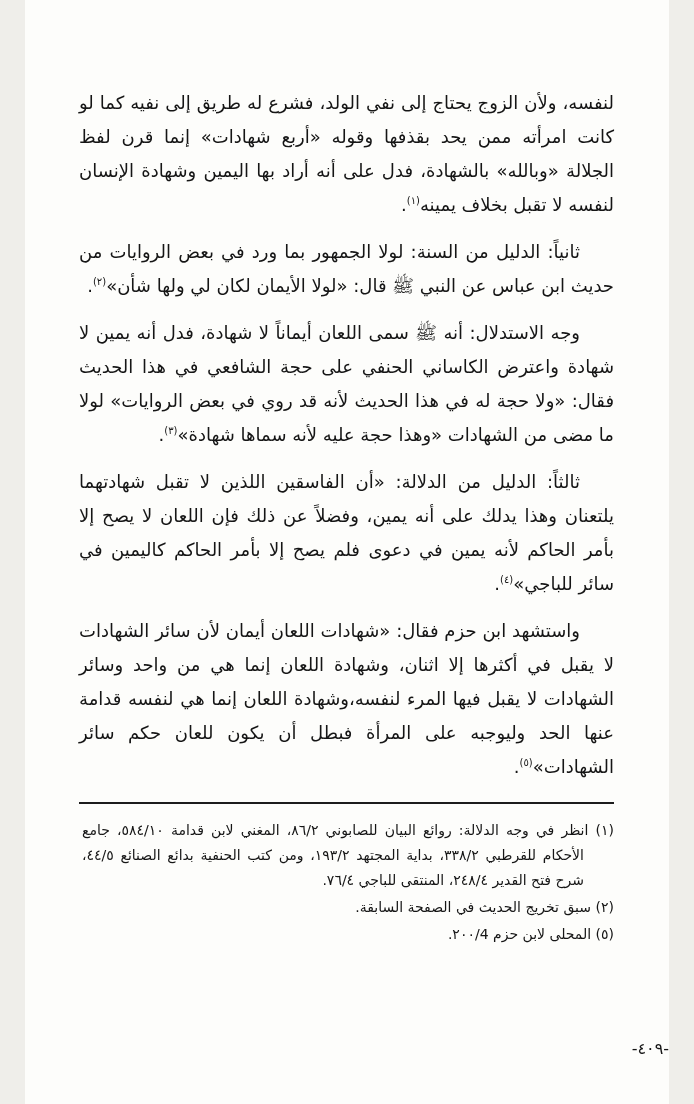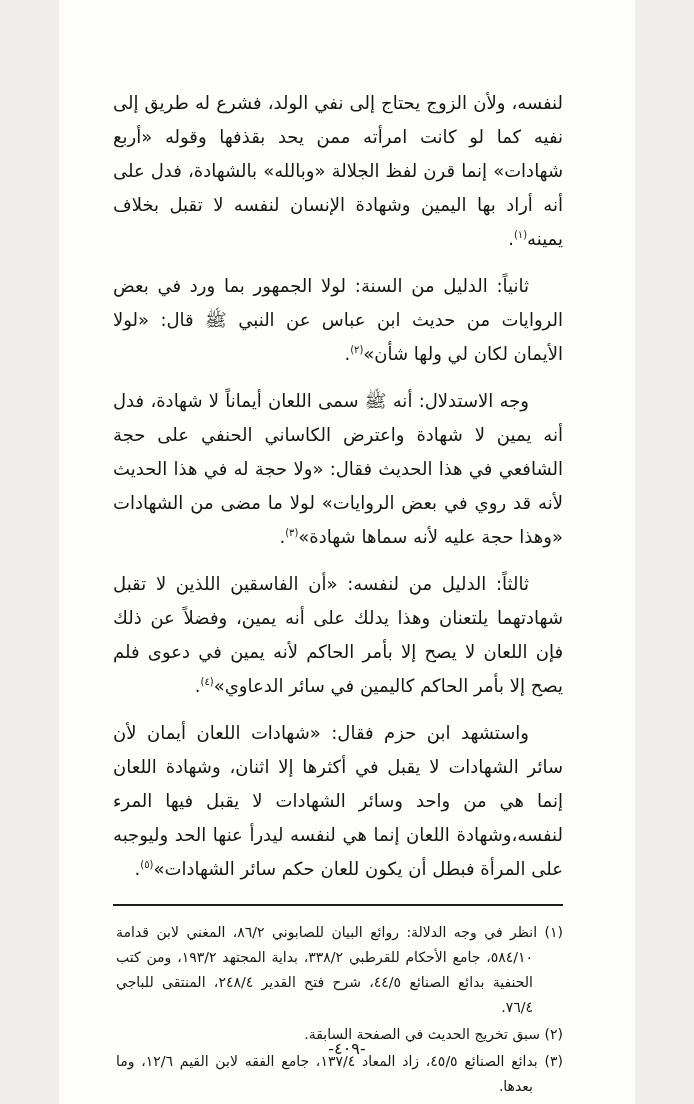--- a/index.html
+++ b/index.html
@@ -2,27 +2,27 @@
 <html dir="rtl" lang="ar"><head>
 <meta charset="utf-8">
 <style>
   html, body {
     margin: 0;
     padding: 0;
     background: #efeeea;
   }
   .book-page {
     position: relative;
-    width: 576px;
+    width: 644px;
     height: 1104px;
     margin: 0 auto;
     background: #fdfdfb;
     color: #151515;
     box-sizing: border-box;
-    padding: 86px 72px 0 54px;
+    padding: 86px 55px 0 54px;
     font-family: "DejaVu Sans", sans-serif;
     overflow: hidden;
     direction: rtl;
   }
   .body-text {
     font-size: 18px;
     line-height: 34px;
     text-align: justify;
   }
   .para {
@@ -53,54 +53,52 @@
   .footnote {
     margin: 0 0 2px 3px;
     padding-right: 30px;
     text-indent: -30px;
   }
   .page-number {
     position: absolute;
     bottom: 46px;
     left: 0;
     right: 0;
-    text-align: center;
     font-size: 16px;
     letter-spacing: 1px;
     color: #151515;
   }
 </style>
 </head>
 <body>
 
 <div class="book-page">
 
   <main class="body-text">
 
     <p class="para no-indent"><span>لنفسه، ولأن الزوج يحتاج إلى نفي الولد، فشرع له طريق إلى نفيه كما لو كانت امرأته ممن يحد بقذفها وقوله «أربع شهادات» إنما قرن لفظ الجلالة «وبالله» بالشهادة، فدل على أنه أراد بها اليمين وشهادة الإنسان لنفسه لا تقبل بخلاف يمينه</span><sup class="fn-ref">(١)</sup><span>.</span></p>
 
     <p class="para"><strong class="lead">ثانياً: الدليل من السنة:</strong> <span>لولا الجمهور بما ورد في بعض الروايات من حديث ابن عباس عن النبي ﷺ قال: «لولا الأيمان لكان لي ولها شأن»</span><sup class="fn-ref">(٢)</sup><span>.</span></p>
 
     <p class="para"><span>وجه الاستدلال: أنه ﷺ سمى اللعان أيماناً لا شهادة، فدل أنه يمين لا شهادة واعترض الكاساني الحنفي على حجة الشافعي في هذا الحديث فقال: «ولا حجة له في هذا الحديث لأنه قد روي في بعض الروايات» لولا ما مضى من الشهادات «وهذا حجة عليه لأنه سماها شهادة»</span><sup class="fn-ref">(٣)</sup><span>.</span></p>
 
-    <p class="para"><strong class="lead">ثالثاً: الدليل من لنفسه:</strong> <span>«أن الفاسقين اللذين لا تقبل شهادتهما يلتعنان وهذا يدلك على أنه يمين، وفضلاً عن ذلك فإن اللعان لا يصح إلا بأمر الحاكم لأنه يمين في دعوى فلم يصح إلا بأمر الحاكم كاليمين في سائر الدعاوي»</span><sup class="fn-ref">(٤)</sup><span>.</span></p>
+    <p class="para"><strong class="lead">ثالثاً: الدليل من الدلالة:</strong> <span>«أن الفاسقين اللذين لا تقبل شهادتهما يلتعنان وهذا يدلك على أنه يمين، وفضلاً عن ذلك فإن اللعان لا يصح إلا بأمر الحاكم لأنه يمين في دعوى فلم يصح إلا بأمر الحاكم كاليمين في سائر للباجي»</span><sup class="fn-ref">(٤)</sup><span>.</span></p>
 
-    <p class="para"><span>واستشهد ابن حزم فقال: «شهادات اللعان أيمان لأن سائر الشهادات لا يقبل في أكثرها إلا اثنان، وشهادة اللعان إنما هي من واحد وسائر الشهادات لا يقبل فيها المرء لنفسه،وشهادة اللعان إنما هي لنفسه ليدرأ عنها الحد وليوجبه على المرأة فبطل أن يكون للعان حكم سائر الشهادات»</span><sup class="fn-ref">(٥)</sup><span>.</span></p>
+    <p class="para"><span>واستشهد ابن حزم فقال: «شهادات اللعان أيمان لأن سائر الشهادات لا يقبل في أكثرها إلا اثنان، وشهادة اللعان إنما هي من واحد وسائر الشهادات لا يقبل فيها المرء لنفسه،وشهادة اللعان إنما هي لنفسه قدامة عنها الحد وليوجبه على المرأة فبطل أن يكون للعان حكم سائر الشهادات»</span><sup class="fn-ref">(٥)</sup><span>.</span></p>
 
   </main>
 
   <hr class="footnote-sep">
 
   <section class="footnotes">
 
     <p class="footnote"><span class="fn-marker">(١)</span> <span>انظر في وجه الدلالة: روائع البيان للصابوني ٨٦/٢، المغني لابن قدامة ٥٨٤/١٠، جامع الأحكام للقرطبي ٣٣٨/٢، بداية المجتهد ١٩٣/٢، ومن كتب الحنفية بدائع الصنائع ٤٤/٥، شرح فتح القدير ٢٤٨/٤، المنتقى للباجي ٧٦/٤.</span></p>
 
     <p class="footnote"><span class="fn-marker">(٢)</span> <span>سبق تخريج الحديث في الصفحة السابقة.</span></p>
 
-    <p class="footnote"><span class="fn-marker">(٣)</span> <span>بدائع الصنائع ٤٥/٥، زاد المعاد ١٣٧/٤، جامع الفقه لابن القيم ١٢/٦، وما بعدها.</span></p>
 
 
     <p class="footnote"><span class="fn-marker">(٥)</span> <span>المحلى لابن حزم ٢٠٠/4.</span></p>
 
   </section>
 
   <div class="page-number">-٤٠٩-</div>
 
 </div>
 

